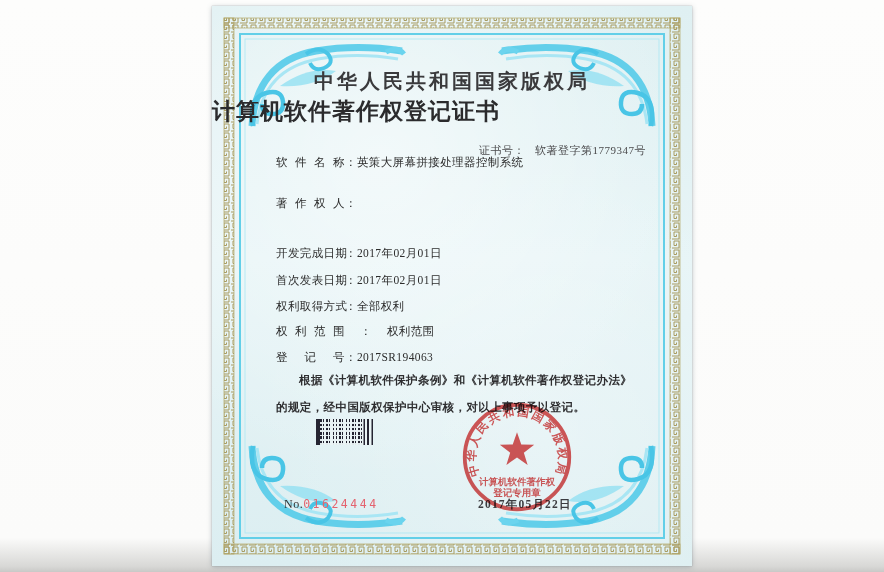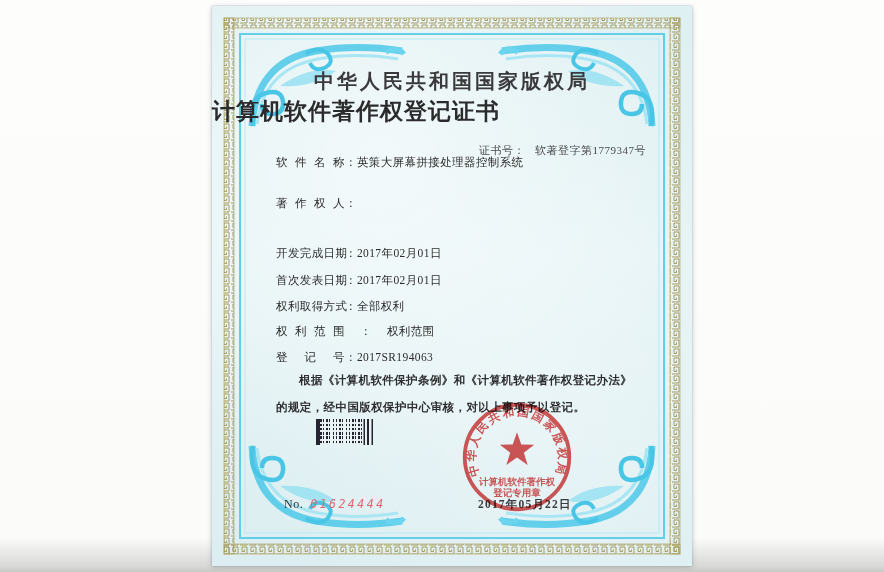--- a/index.html
+++ b/index.html
@@ -61,21 +61,21 @@
     opacity:.92; mix-blend-mode:multiply;
   }
   .issue-date{
     top:491px;left:266px;font-size:11.5px;font-weight:700;letter-spacing:1.2px;color:#3c3c40;
   }
   .serial{
     top:491px;left:72px;font-size:12px;color:#333;letter-spacing:.5px;
   }
   .serial .num{
     font-family:"DejaVu Sans Mono",monospace;font-size:11.5px;
-    color:var(--serial_red);letter-spacing:2.5px;margin-left:7px;font-style:italic;
+    color:var(--serial_red);letter-spacing:2.5px;
   }
 </style>
 </head>
 <body>
 
 <div class="cert">
 
   <svg class="frame-svg" viewBox="0 0 480 560" aria-hidden="true">
     <defs>
       <pattern id="gk" width="9" height="9" patternUnits="userSpaceOnUse">

